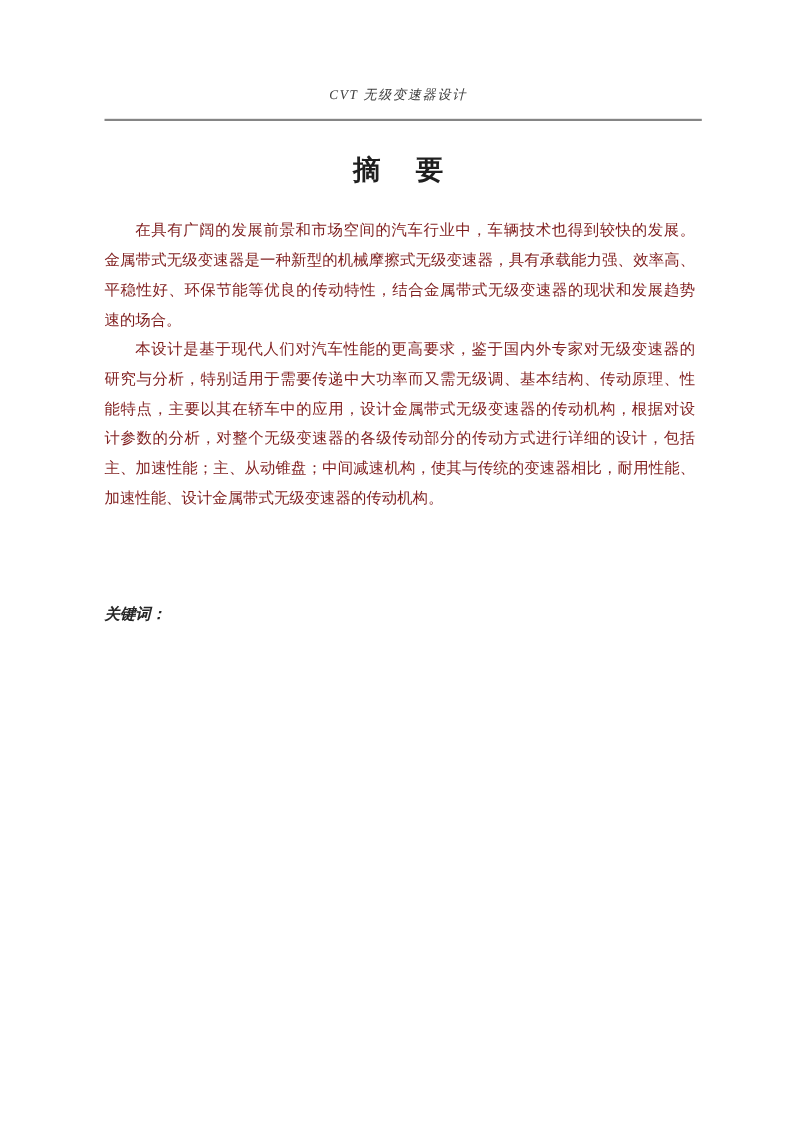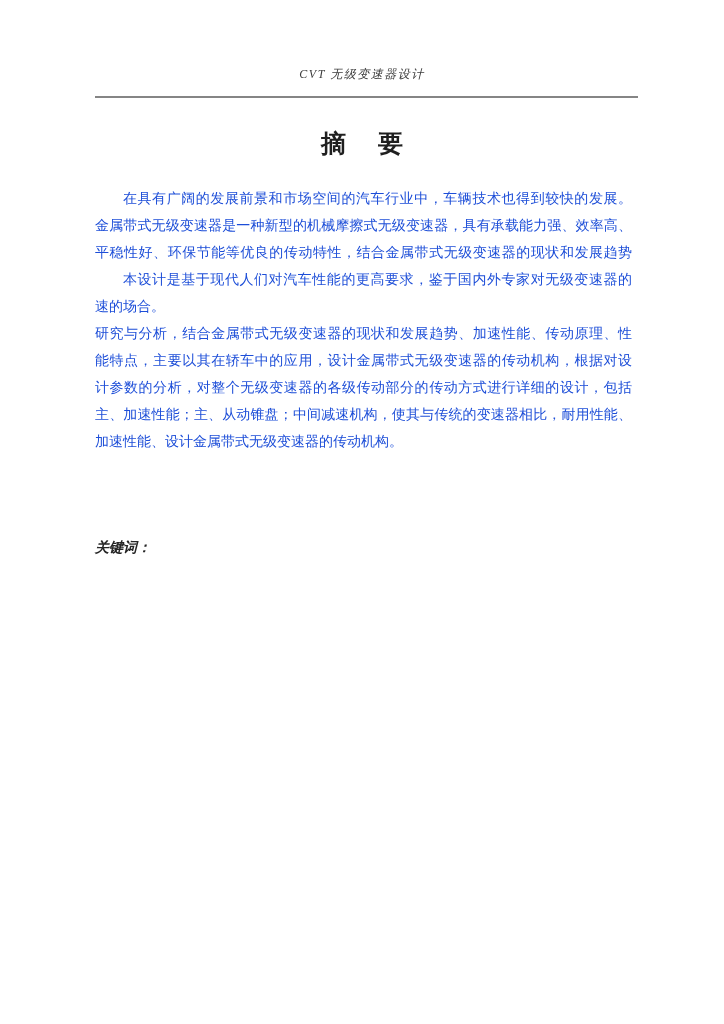--- a/index.html
+++ b/index.html
@@ -4,21 +4,21 @@
 <style>
   html, body {
     margin: 0;
     padding: 0;
     background: #ffffff;
   }
   .page {
     position: relative;
     width: 724px;
     height: 844px;
-    margin: 4px auto;
+    margin: 16px auto;
     background: #ffffff;
     overflow: hidden;
     font-family: "Liberation Serif", "DejaVu Serif", serif;
     color: #333333;
   }
   
   .running-head {
     position: absolute;
     top: 62px;
     left: 0;
@@ -59,21 +59,21 @@
     position: absolute;
     top: 181px;
     left: 95px;
     width: 537px;
   }
   .line {
     margin: 0;
     font-size: 14px;
     line-height: 27px;
     text-align: justify;
-    color: #1d4ed8;
+    color: #7f1d1d;
     white-space: normal;
   }
   .line.just { text-align-last: justify; }
   .line.indent { text-indent: 2em; }
   
   .keywords {
     position: absolute;
     top: 530px;
     left: 95px;
     width: 537px;
@@ -130,24 +130,24 @@
 
   <h1 class="doc-title">
     <span>摘</span>
     <span>要</span>
   </h1>
 
   <div class="content">
     <p class="line just indent">在具有广阔的发展前景和市场空间的汽车行业中，车辆技术也得到较快的发展。</p>
     <p class="line just">金属带式无级变速器是一种新型的机械摩擦式无级变速器，具有承载能力强、效率高、</p>
     <p class="line just">平稳性好、环保节能等优良的传动特性，结合金属带式无级变速器的现状和发展趋势</p>
+    <p class="line">速的场合。</p>
+
     <p class="line just indent">本设计是基于现代人们对汽车性能的更高要求，鉴于国内外专家对无级变速器的</p>
-
-    <p class="line">速的场合。</p>
-    <p class="line just">研究与分析，结合金属带式无级变速器的现状和发展趋势、加速性能、传动原理、性</p>
+    <p class="line just">研究与分析，特别适用于需要传递中大功率而又需无级调、基本结构、传动原理、性</p>
     <p class="line just">能特点，主要以其在轿车中的应用，设计金属带式无级变速器的传动机构，根据对设</p>
     <p class="line just">计参数的分析，对整个无级变速器的各级传动部分的传动方式进行详细的设计，包括</p>
     <p class="line just">主、加速性能；主、从动锥盘；中间减速机构，使其与传统的变速器相比，耐用性能、</p>
     <p class="line">加速性能、设计金属带式无级变速器的传动机构。</p>
   </div>
 
   <div class="keywords">
     <span class="kw-label">关键词：</span>
   </div>
 

